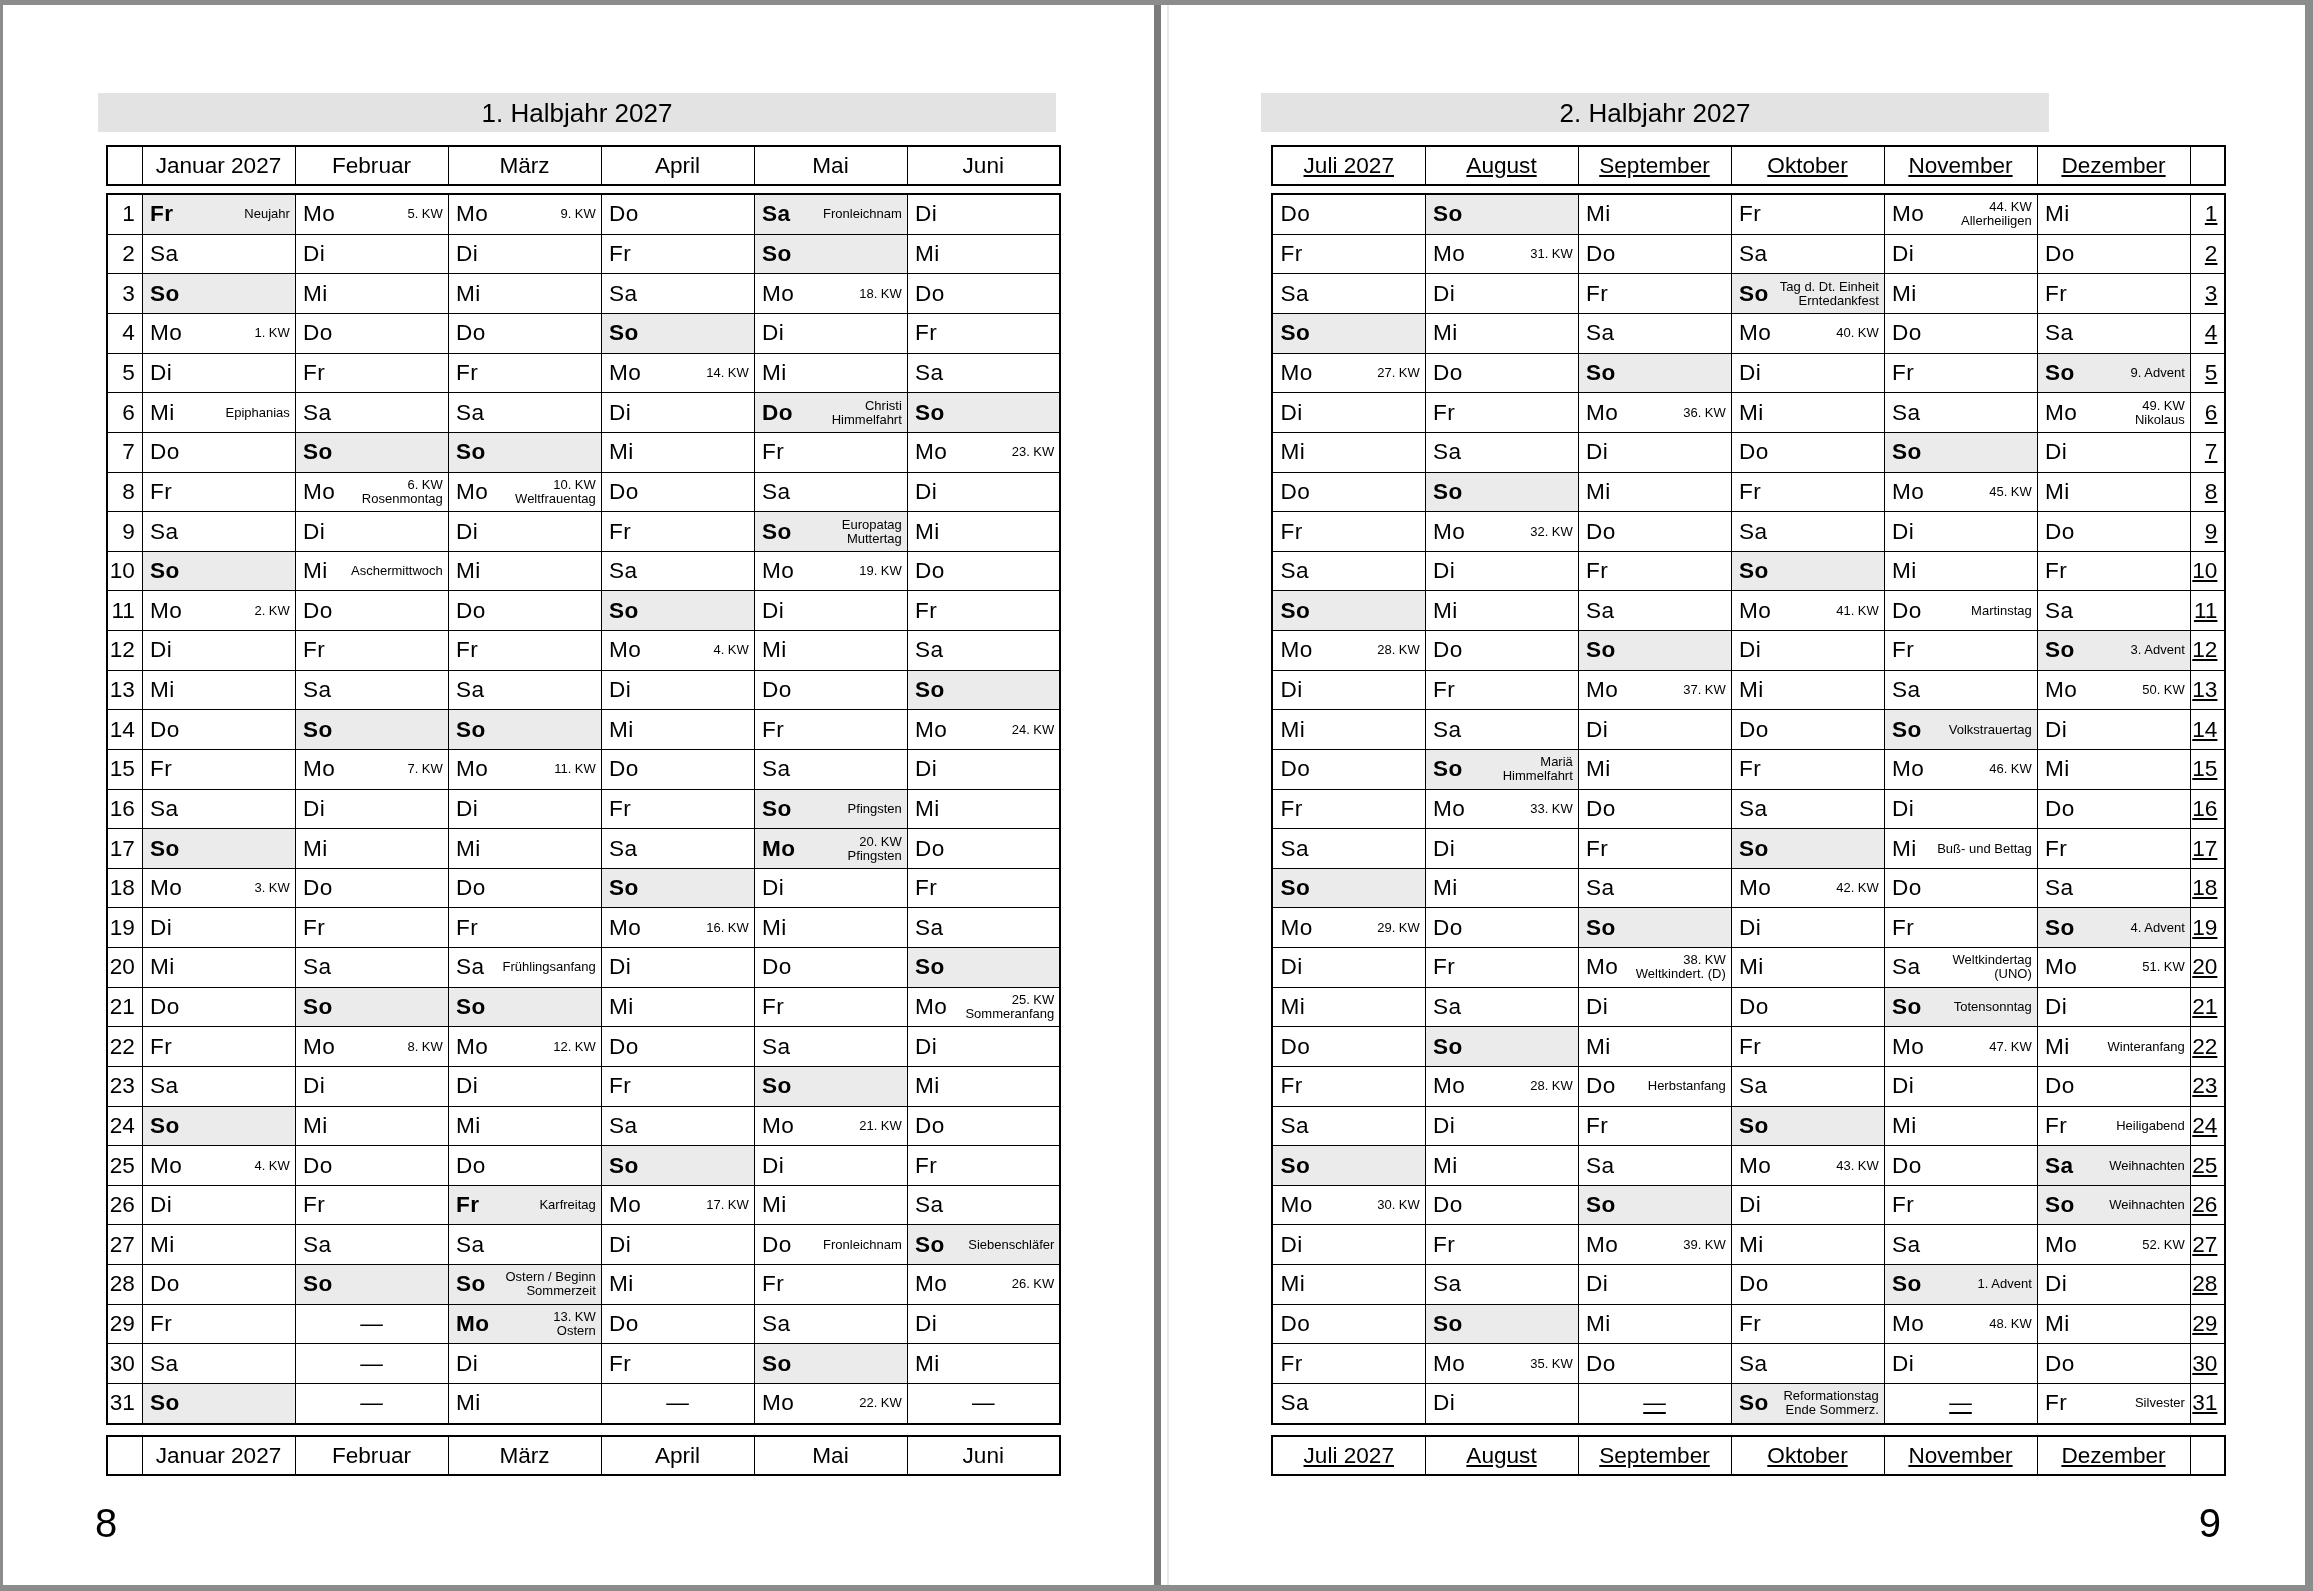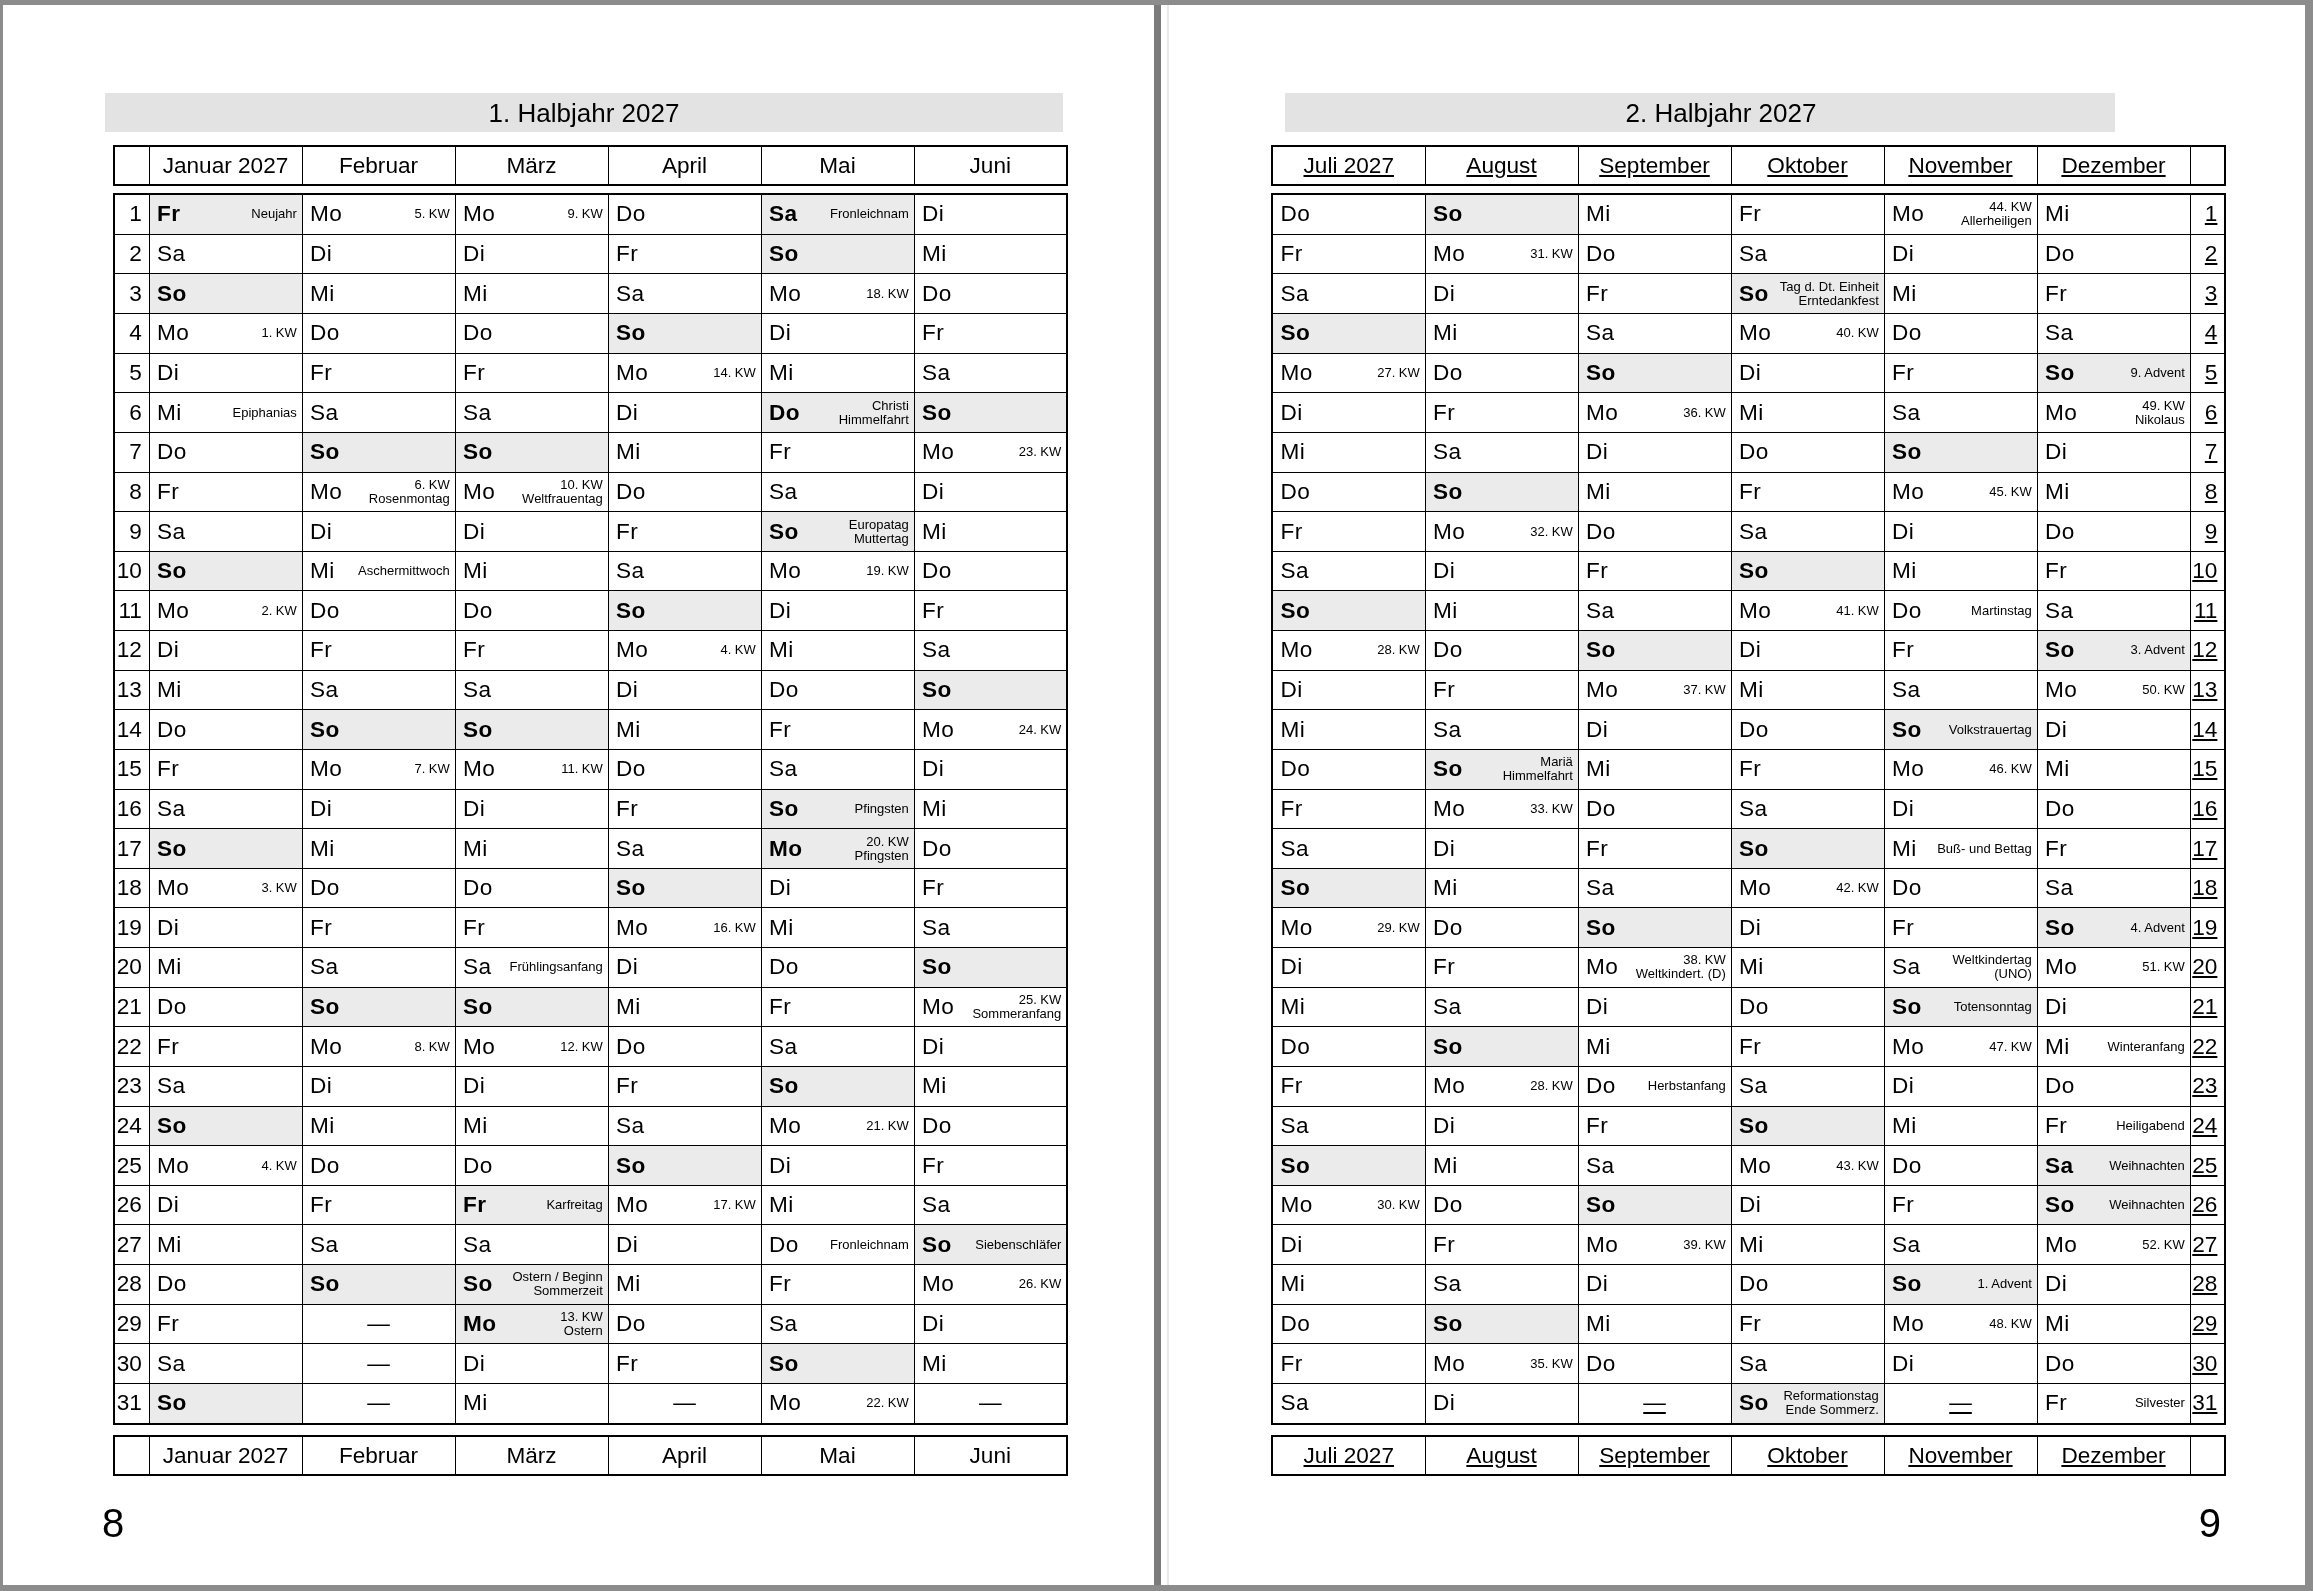--- a/index.html
+++ b/index.html
@@ -13,29 +13,29 @@
   .frame { position:absolute; background:var(--frame-color); z-index:5; }
   .frame.t { left:0; top:0; right:0; height:4.7px; }
   .frame.b { left:0; bottom:0; right:0; height:5.6px; }
   .frame.l { left:0; top:0; bottom:0; width:2.8px; }
   .frame.r { right:0; top:0; bottom:0; width:9.4px; }
   
   .spine { position:absolute; left:1154px; top:0; width:6.6px; height:100%; background:var(--spine-color); z-index:5; }
   .spine-edge { position:absolute; left:1167px; top:0; width:1.9px; height:100%; background:#e8e8e8; z-index:5; }
 
   .page { position:absolute; top:0; height:1591px; background:#fff; }
-  .page.left  { left:12px; width:971px; }
+  .page.left  { left:5px; width:971px; }
   .page.right { left:1161px; width:1153px; }
 
   .titlebar {
     position:absolute; top:93px; height:39px; background:var(--titlebar-bg);
     font-size:26px; line-height:40px; text-align:center;
   }
   .page.left  .titlebar { left:93px;  width:958px; }
-  .page.right .titlebar { left:124px; width:788px;padding-left:42px; }
+  .page.right .titlebar { left:100px; width:788px; }
 
   table.cal { position:absolute; border-collapse:collapse; table-layout:fixed; border:2.4px solid #000; background:#fff; }
   .page.left  table.cal { left:101px; width:950px;padding-left:46px; }
   .page.right table.cal { left:110px; width:950px;text-decoration:underline; }
   table.mh.top    { top:145px; height:40px; }
   table.mh.bottom { top:1435px; height:40px; }
   table.grid      { top:193px; height:1232px; }
 
   table.cal td { border:1.5px solid #000; padding:0; position:relative; overflow:hidden; }
   .mh td { text-align:center; font-size:22.6px; height:37px; }

